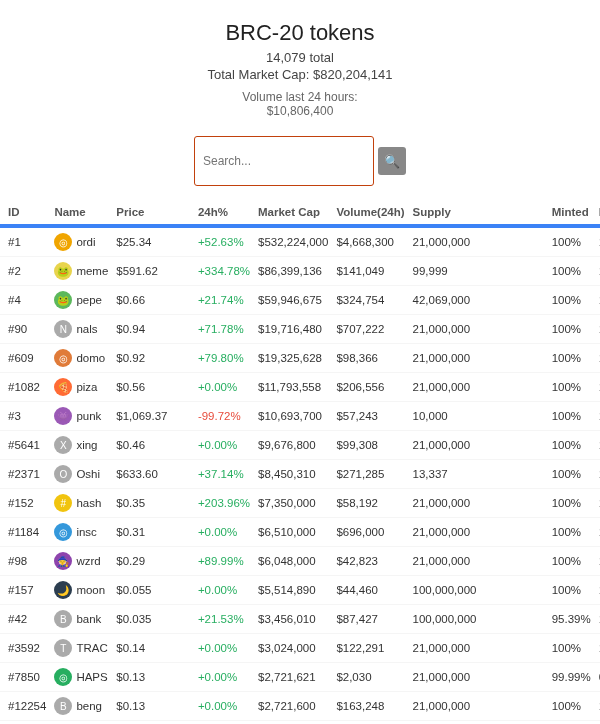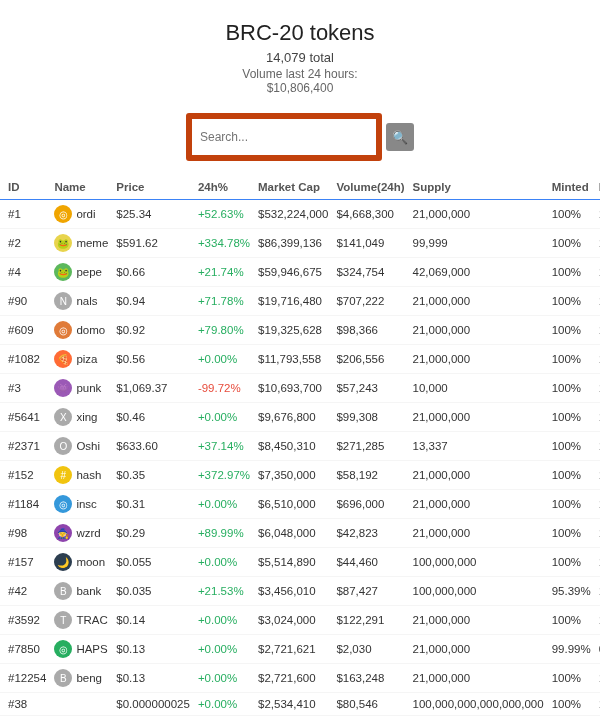--- a/index.html
+++ b/index.html
@@ -47,23 +47,23 @@
       margin-bottom: 12px;
     }
     .search-container {
       display: flex;
       justify-content: center;
       align-items: center;
       margin-bottom: 14px;
       gap: 4px;
     }
     .search-input {
-      width: 196px;
-      padding: 11px 8px;
-      border: 6px solid #c2410c;
+      width: 180px;
+      padding: 17px 8px;
+      border: 1px solid #c2410c;
       border-radius: 3px;
       font-size: 12px;
       outline: none;
     }
     .search-btn {
       width: 28px;
       height: 28px;
       background: #888;
       border: none;
       border-radius: 3px;
@@ -77,21 +77,21 @@
     table {
       width: 100%;
       border-collapse: collapse;
       font-size: 11.5px;
     }
     thead tr th {
       padding: 6px 4px;
       text-align: left;
       color: #555;
       font-weight: bold;
-      border-bottom: 1px solid #3b82f6;
+      border-bottom: 4px solid #3b82f6;
       white-space: nowrap;
     }
     thead tr th:first-child { padding-left: 8px; }
     tbody tr td {
       padding: 5px 4px;
       border-bottom: 1px solid #f5f5f5;
       white-space: nowrap;
     }
     tbody tr td:first-child { padding-left: 8px; }
     .pos { color: #27ae60; }
@@ -120,20 +120,21 @@
     .col-supply { width: 82px; }
     .col-minted { width: 44px; }
     .col-limit { width: 68px; }
   </style>
 </head>
 <body>
 
 <div class="header">
   <h1>BRC-20 tokens</h1>
   <div class="total">14,079 total</div>
+  <div class="market-cap">Total Market Cap: $820,204,141</div>
   <div class="volume-label">Volume last 24 hours:</div>
   <div class="volume-value">$10,806,400</div>
 </div>
 
 <div class="search-container">
   <input class="search-input" type="text" placeholder="Search..." style="">
   <button class="search-btn">🔍</button>
 </div>
 
 <table>
@@ -297,21 +298,21 @@
   </tr>
       <tr>
     <td class="col-id">#152</td>
     <td class="col-name">
       <div class="token-name">
         <span class="token-icon" style="background:#f1c40f;color:#fff;">#</span>
         <span style="">hash</span>
       </div>
     </td>
     <td class="col-price">$0.35</td>
-    <td class="col-24h pos">+372.97%</td>
+    <td class="col-24h pos">+203.96%</td>
     <td class="col-mcap">$7,350,000</td>
     <td class="col-vol">$58,192</td>
     <td class="col-supply">21,000,000</td>
     <td class="col-minted">100%</td>
     <td class="col-limit">1,000</td>
   </tr>
       <tr>
     <td class="col-id">#1184</td>
     <td class="col-name">
       <div class="token-name">

